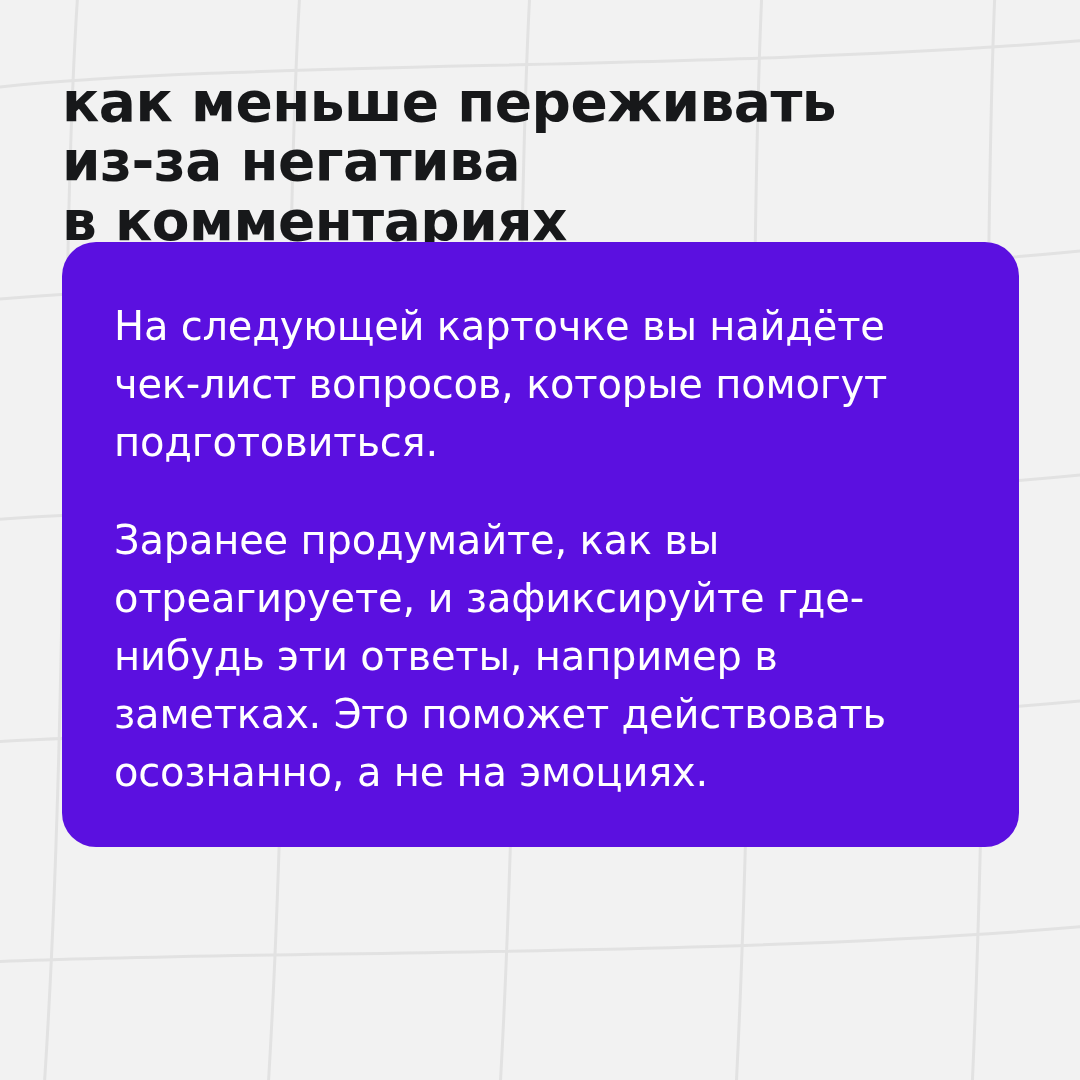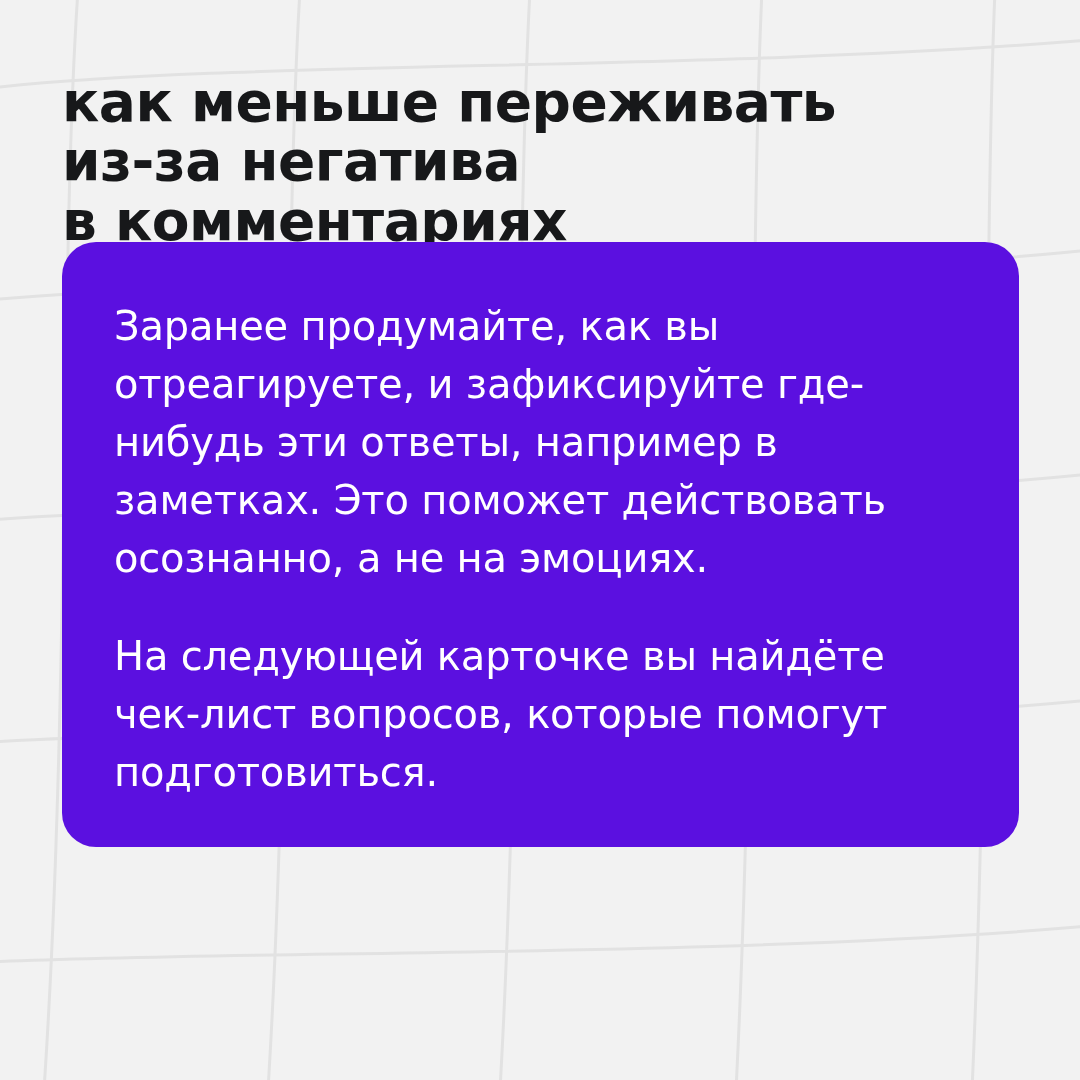--- a/index.html
+++ b/index.html
@@ -100,18 +100,18 @@
     </g>
   </svg>
 
   <div class="content">
 
     <h1 class="headline">как меньше переживать
 из-за негатива
 в комментариях</h1>
 
     <div class="card">
+      <p>На следующей карточке вы найдёте чек-лист вопросов, которые помогут подготовиться.</p>
       <p>Заранее продумайте, как вы отреагируете, и зафиксируйте где-нибудь эти ответы, например в заметках. Это поможет действовать осознанно, а не на эмоциях.</p>
-      <p>На следующей карточке вы найдёте чек-лист вопросов, которые помогут подготовиться.</p>
     </div>
 
   </div>
 </div>
 
 </body></html>

